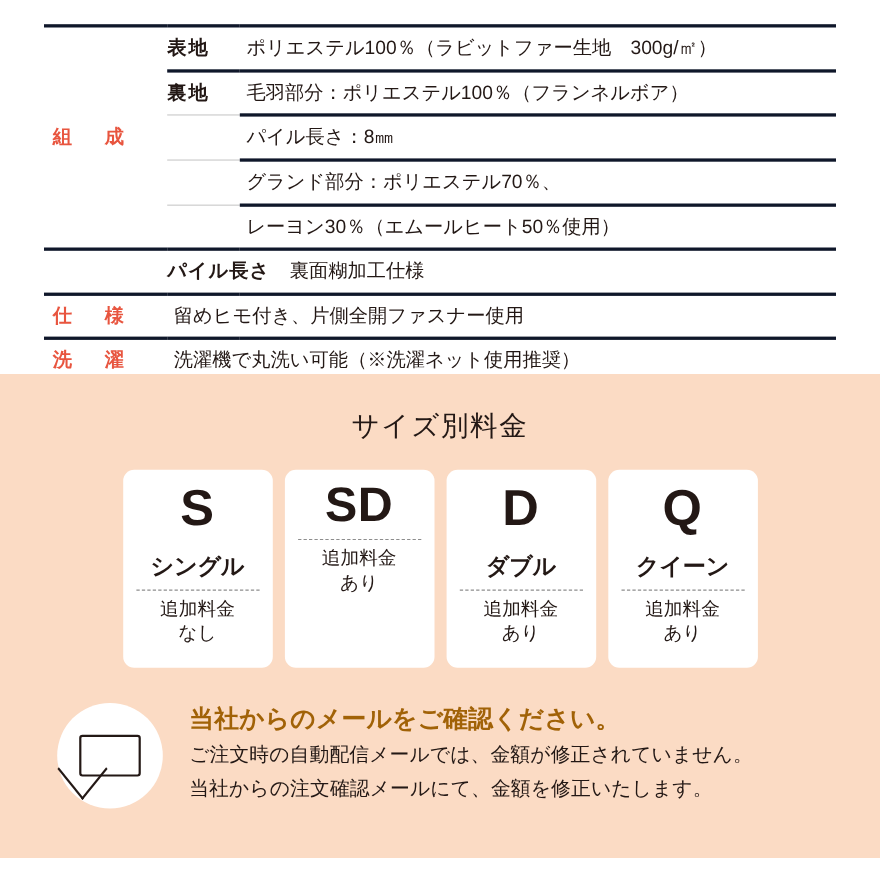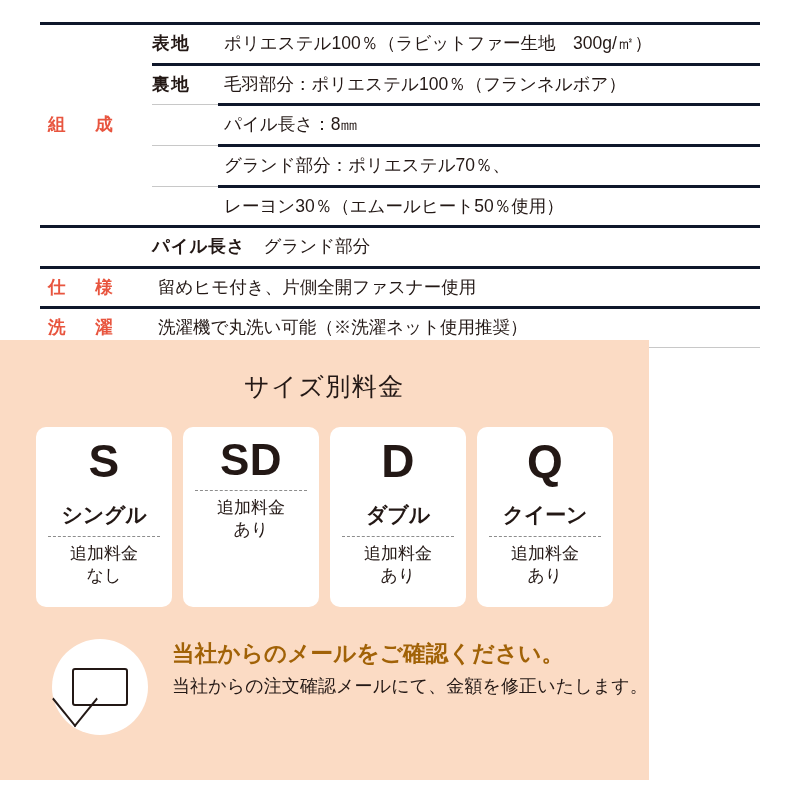--- a/index.html
+++ b/index.html
@@ -64,21 +64,21 @@
     padding-left: 18px;
     letter-spacing: 0;
   }
   .nb { border-top: none !important; }
 
   
   .price-section {
     position: absolute;
     left: 0;
     top: 340px;
-    width: 649px;
+    width: 800px;
     height: 440px;
     background: #fbdbc4;
     box-sizing: border-box;
   }
   .price-title {
     text-align: center;
     font-size: 25px;
     letter-spacing: 0.06em;
     color: #231815;
     padding-top: 30px;
@@ -214,21 +214,21 @@
         <td class="c-sub nb"></td>
         <td class="c-val">グランド部分：ポリエステル70％、</td>
       </tr>
       <tr>
         <td class="c-sub nb"></td>
         <td class="c-val">レーヨン30％（エムールヒート50％使用）</td>
       </tr>
       <tr>
         <td class="c-label"></td>
         <td class="c-wide" colspan="2">
-          <span>パイル長さ</span><span class="plain">グランド部分</span>
+          <span>パイル長さ</span><span class="plain">裏面糊加工仕様</span>
         </td>
       </tr>
       <tr>
         <td class="c-label">仕　様</td>
         <td class="c-val" colspan="2">留めヒモ付き、片側全開ファスナー使用</td>
       </tr>
       <tr>
         <td class="c-label">洗　濯</td>
         <td class="c-val" colspan="2">洗濯機で丸洗い可能（※洗濯ネット使用推奨）</td>
       </tr>
@@ -279,19 +279,20 @@
         </div>
       </div>
     </div>
 
     <div class="notice">
       <div class="mail-circle">
         <span class="env"></span>
       </div>
       <div class="notice-text">
         <div class="notice-head">当社からのメールをご確認ください。</div>
+        <div class="notice-line">ご注文時の自動配信メールでは、金額が修正されていません。</div>
         <div class="notice-line">当社からの注文確認メールにて、金額を修正いたします。</div>
       </div>
     </div>
   </div>
 
   <div class="bottom-white"></div>
 </div>
 
 </body></html>

